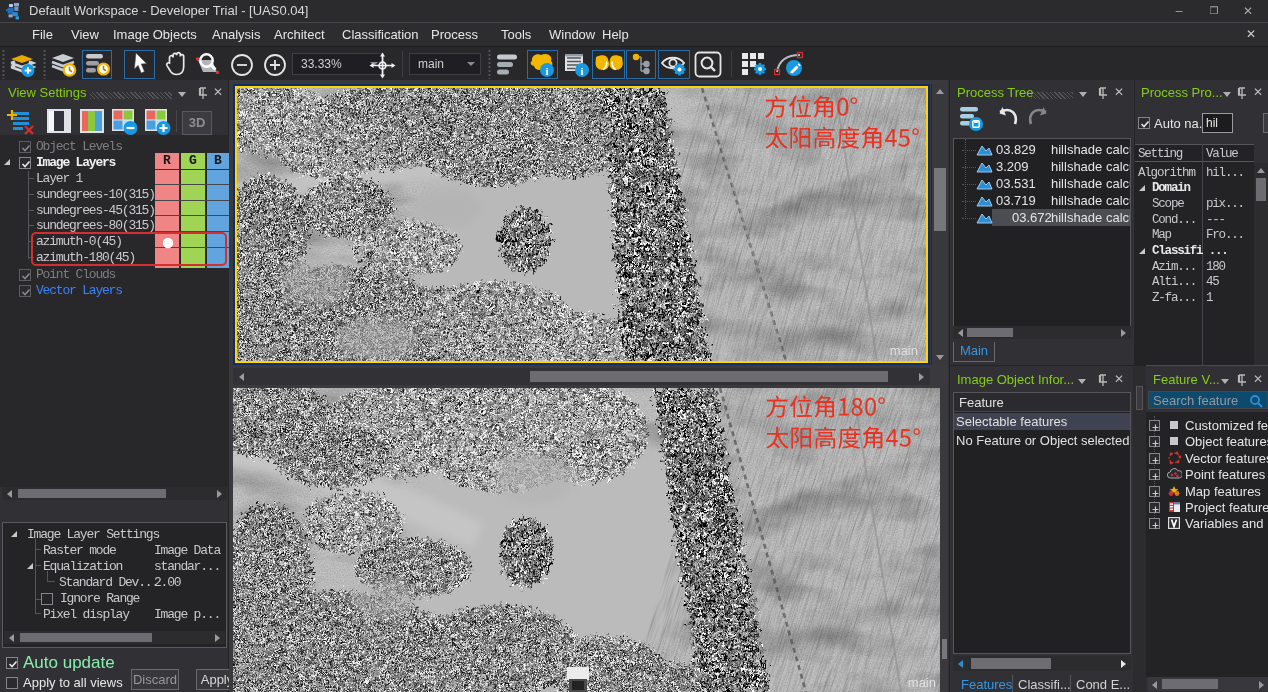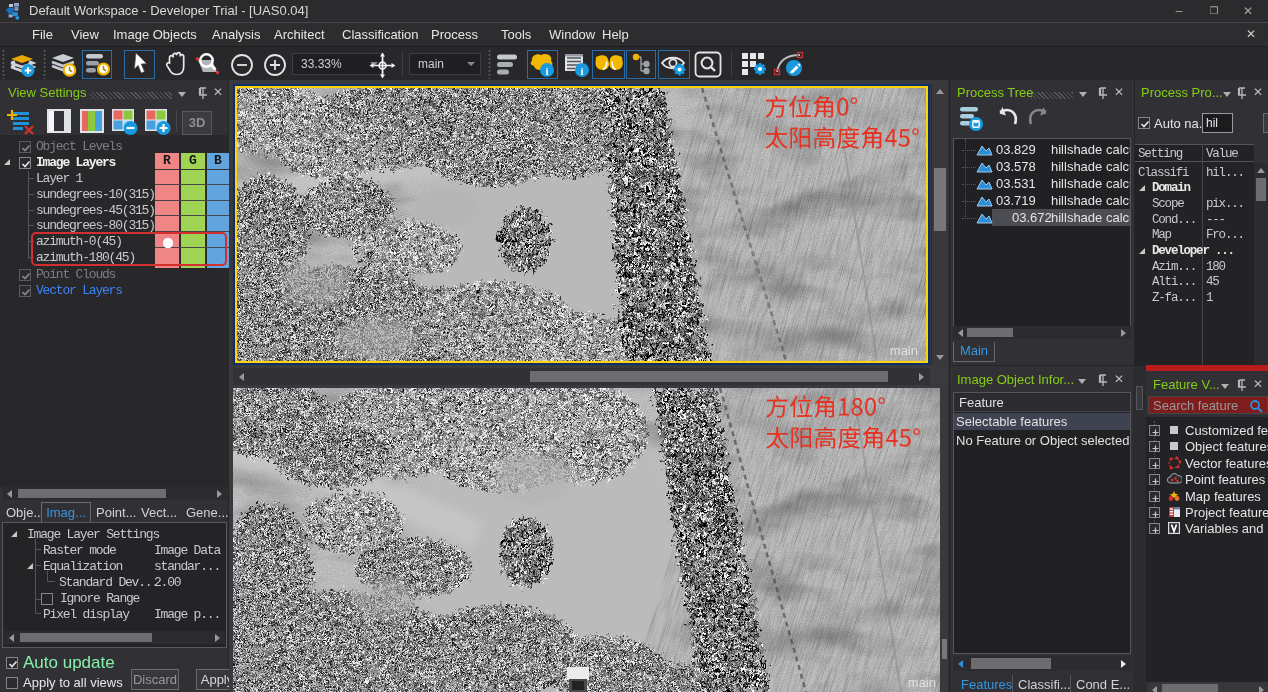--- a/index.html
+++ b/index.html
@@ -332,27 +332,20 @@
     
     <div class="abs" style="left:31px;top:95px;width:196px;height:34px;border:2.5px solid #d32f2f;border-radius:5px"></div>
   </div>
 
   <div class="scrollh" style="left:2px;top:407px;width:225px;height:13px">
         <div class="arrl" style="left:5px;top:3px"></div>
         <div class="arrr" style="right:5px;top:3px"></div>
         <div class="thumb" style="left:16px;width:148px"></div>
       </div>
 
-  <div class="abs" style="left:0;top:422px;width:229px;height:20px;font-size:13px;color:#d2d2d2">
-    <span class="abs" style="left:6px;top:3px">Obje..</span>
-    <span class="abs" style="left:41px;top:0;width:50px;height:20px;border:1px solid #6a6a6e;border-bottom:none;color:#3596e2;text-align:center;padding-top:2px">Imag...</span>
-    <span class="abs" style="left:96px;top:3px">Point...</span>
-    <span class="abs" style="left:141px;top:3px">Vect...</span>
-    <span class="abs" style="left:186px;top:3px">Gene...</span>
-  </div>
 
   <div class="abs mono" style="left:2px;top:442px;width:225px;height:126px;border:1px solid #5a5a5e;background:#242427;font-size:13px;color:#c9c9cc">
     <div class="tridn" style="left:8px;top:8px"></div>
     <div class="abs" style="left:24px;top:4px">Image Layer Settings</div>
     <div class="abs" style="left:40px;top:20px">Raster mode</div>
         <div class="abs" style="left:151px;top:20px">Image Data</div>
     <div class="tridn" style="left:24px;top:40px"></div>
     <div class="abs" style="left:40px;top:36px">Equalization</div>
         <div class="abs" style="left:151px;top:36px">standar...</div>
     <div class="abs" style="left:56px;top:52px">Standard Dev...</div>
@@ -595,21 +588,21 @@
 <div class="abs" style="left:8px;top:11px;width:14px;height:1px;border-top:1px dotted #55555a"></div>
     <svg class="abs" style="left:22px;top:3px" width="17" height="15" viewBox="0 0 17 15">
           <path d="M1 13 L6 4 L10 9 L13 6 L16 13 Z" fill="#2b8fd8" stroke="#9fc8e8" stroke-width="1"></path>
         </svg>
     <div class="abs" style="left:42px;top:3px">03.829</div>
     <div class="abs" style="left:97px;top:3px;white-space:nowrap">hillshade calcu</div>
 <div class="abs" style="left:8px;top:28px;width:14px;height:1px;border-top:1px dotted #55555a"></div>
     <svg class="abs" style="left:22px;top:20px" width="17" height="15" viewBox="0 0 17 15">
           <path d="M1 13 L6 4 L10 9 L13 6 L16 13 Z" fill="#2b8fd8" stroke="#9fc8e8" stroke-width="1"></path>
         </svg>
-    <div class="abs" style="left:42px;top:20px">03.578</div>
+    <div class="abs" style="left:42px;top:20px">3.209</div>
     <div class="abs" style="left:97px;top:20px;white-space:nowrap">hillshade calcu</div>
 <div class="abs" style="left:8px;top:45px;width:14px;height:1px;border-top:1px dotted #55555a"></div>
     <svg class="abs" style="left:22px;top:37px" width="17" height="15" viewBox="0 0 17 15">
           <path d="M1 13 L6 4 L10 9 L13 6 L16 13 Z" fill="#2b8fd8" stroke="#9fc8e8" stroke-width="1"></path>
         </svg>
     <div class="abs" style="left:42px;top:37px">03.531</div>
     <div class="abs" style="left:97px;top:37px;white-space:nowrap">hillshade calcu</div>
 <div class="abs" style="left:8px;top:62px;width:14px;height:1px;border-top:1px dotted #55555a"></div>
     <svg class="abs" style="left:22px;top:54px" width="17" height="15" viewBox="0 0 17 15">
           <path d="M1 13 L6 4 L10 9 L13 6 L16 13 Z" fill="#2b8fd8" stroke="#9fc8e8" stroke-width="1"></path>
@@ -651,32 +644,32 @@
   <div class="abs" style="left:19px;top:36px;font-size:13px;color:#e4e4e4">Auto na...</div>
   <div class="abs" style="left:67px;top:33px;width:31px;height:20px;background:#1c1c1f;border:1px solid #9a9a9e;color:#e8e8e8;font-size:12px;padding:2px 0 0 3px">hil</div>
   <div class="abs" style="left:128px;top:33px;width:6px;height:20px;background:#3c3c40;border:1px solid #6a6a6e"></div>
 
   <div class="abs mono" style="left:0px;top:64px;width:119px;height:241px;background:#232326;font-size:12.5px;color:#c9c9cc">
     <div class="abs" style="left:0;top:0;width:119px;height:18px;border-top:1px solid #55555a;border-bottom:1px solid #55555a">
       <span class="abs" style="left:3px;top:2px">Setting</span>
           <span class="abs" style="left:71px;top:2px">Value</span>
     </div>
     <div class="abs" style="left:67px;top:0;width:1px;height:241px;background:#45454a"></div>
-    <div class="abs" style="left:3px;top:22px">Classifi</div>
+    <div class="abs" style="left:3px;top:22px">Algorithm</div>
         <div class="abs" style="left:71px;top:22px">hil...</div>
     <div class="tridn" style="left:4px;top:41px"></div>
         <div class="abs" style="left:17px;top:37px;font-weight:bold;color:#e8e8e8">Domain</div>
     <div class="abs" style="left:17px;top:53px">Scope</div>
         <div class="abs" style="left:71px;top:53px">pix...</div>
     <div class="abs" style="left:17px;top:69px">Cond...</div>
         <div class="abs" style="left:71px;top:69px">---</div>
     <div class="abs" style="left:17px;top:84px">Map</div>
         <div class="abs" style="left:71px;top:84px">Fro...</div>
     <div class="tridn" style="left:4px;top:104px"></div>
-        <div class="abs" style="left:17px;top:100px;font-weight:bold;color:#e8e8e8">Developer ...</div>
+        <div class="abs" style="left:17px;top:100px;font-weight:bold;color:#e8e8e8">Classifi ...</div>
     <div class="abs" style="left:17px;top:116px">Azim...</div>
         <div class="abs" style="left:71px;top:116px">180</div>
     <div class="abs" style="left:17px;top:131px">Alti...</div>
         <div class="abs" style="left:71px;top:131px">45</div>
     <div class="abs" style="left:17px;top:147px">Z-fa...</div>
         <div class="abs" style="left:71px;top:147px">1</div>
   </div>
   <div class="scrollv" style="left:119px;top:83px;width:14px;height:222px;background:#2c2c2f">
         <div class="arru" style="left:3px;top:5px"></div>
         <div class="arrd" style="left:3px;bottom:5px"></div>
@@ -711,31 +704,31 @@
     <span class="abs" style="left:68px;top:2px">Classifi...</span>
     <span class="abs" style="left:120px;top:0px;width:1px;height:18px;background:#55555a"></span>
     <span class="abs" style="left:126px;top:2px">Cond E...</span>
   </div>
 </div>
 
 <div class="abs" style="left:1133px;top:365px;width:13px;height:327px;background:#2c2c2f;border-top:1px solid #242427">
   <div class="abs" style="left:3px;top:20px;width:7px;height:24px;background:#3a3a3e;border:1px solid #55555a"></div>
 </div>
 
-<div class="abs" style="left:1146px;top:365px;width:122px;height:327px;background:#313135;border-top:6px solid #b91c1c">
+<div class="abs" style="left:1146px;top:365px;width:122px;height:327px;background:#313135;border-top:1px solid #b91c1c">
   <div class="ptitle" style="left:7px;top:6px">Feature V...</div>
   <div class="dar" style="left:75px;top:13px"></div>
   <svg class="abs" style="left:89px;top:8px" width="12" height="13" viewBox="0 0 12 13">
         <g stroke="#b8b8b8" stroke-width="1.3" fill="none">
           <path d="M4 1 H10 M7 1 V8 M3 8 H11 M7 8 V12"></path>
           <path d="M4 1 V8" stroke-width="2.2"></path>
         </g>
       </svg>
   <div class="xg" style="left:107px;top:6px">✕</div>
-  <div class="abs" style="left:2px;top:25px;width:120px;height:18px;background:#7f1d1d;border:1px solid #45454a;color:#97979b;font-size:13px;padding:1px 0 0 4px">Search feature
+  <div class="abs" style="left:2px;top:25px;width:120px;height:18px;background:#0c4a6e;border:1px solid #45454a;color:#97979b;font-size:13px;padding:1px 0 0 4px">Search feature
     <svg class="abs" style="right:4px;top:2px" width="14" height="14" viewBox="0 0 14 14">
           <circle cx="6" cy="6" r="4" fill="none" stroke="#2b8fd8" stroke-width="1.8"></circle>
           <path d="M9 9 L13 13" stroke="#2b8fd8" stroke-width="2"></path>
         </svg>
   </div>
   <div class="abs" style="left:0;top:46px;width:122px;height:265px;background:#232326;font-size:13px;color:#e4e4e6;overflow:hidden">
     <div class="abs" style="left:8px;top:4px;width:1px;height:110px;border-left:1px dotted #55555a"></div>
 <div class="abs" style="left:3px;top:8px;width:11px;height:11px;background:#2b2b2e;border:1px solid #85858a"><svg width="11" height="11">
             <path d="M2.5 5.5 H8.5 M5.5 2.5 V8.5" stroke="#c8c8c8" stroke-width="1.2"></path>
           </svg></div>

